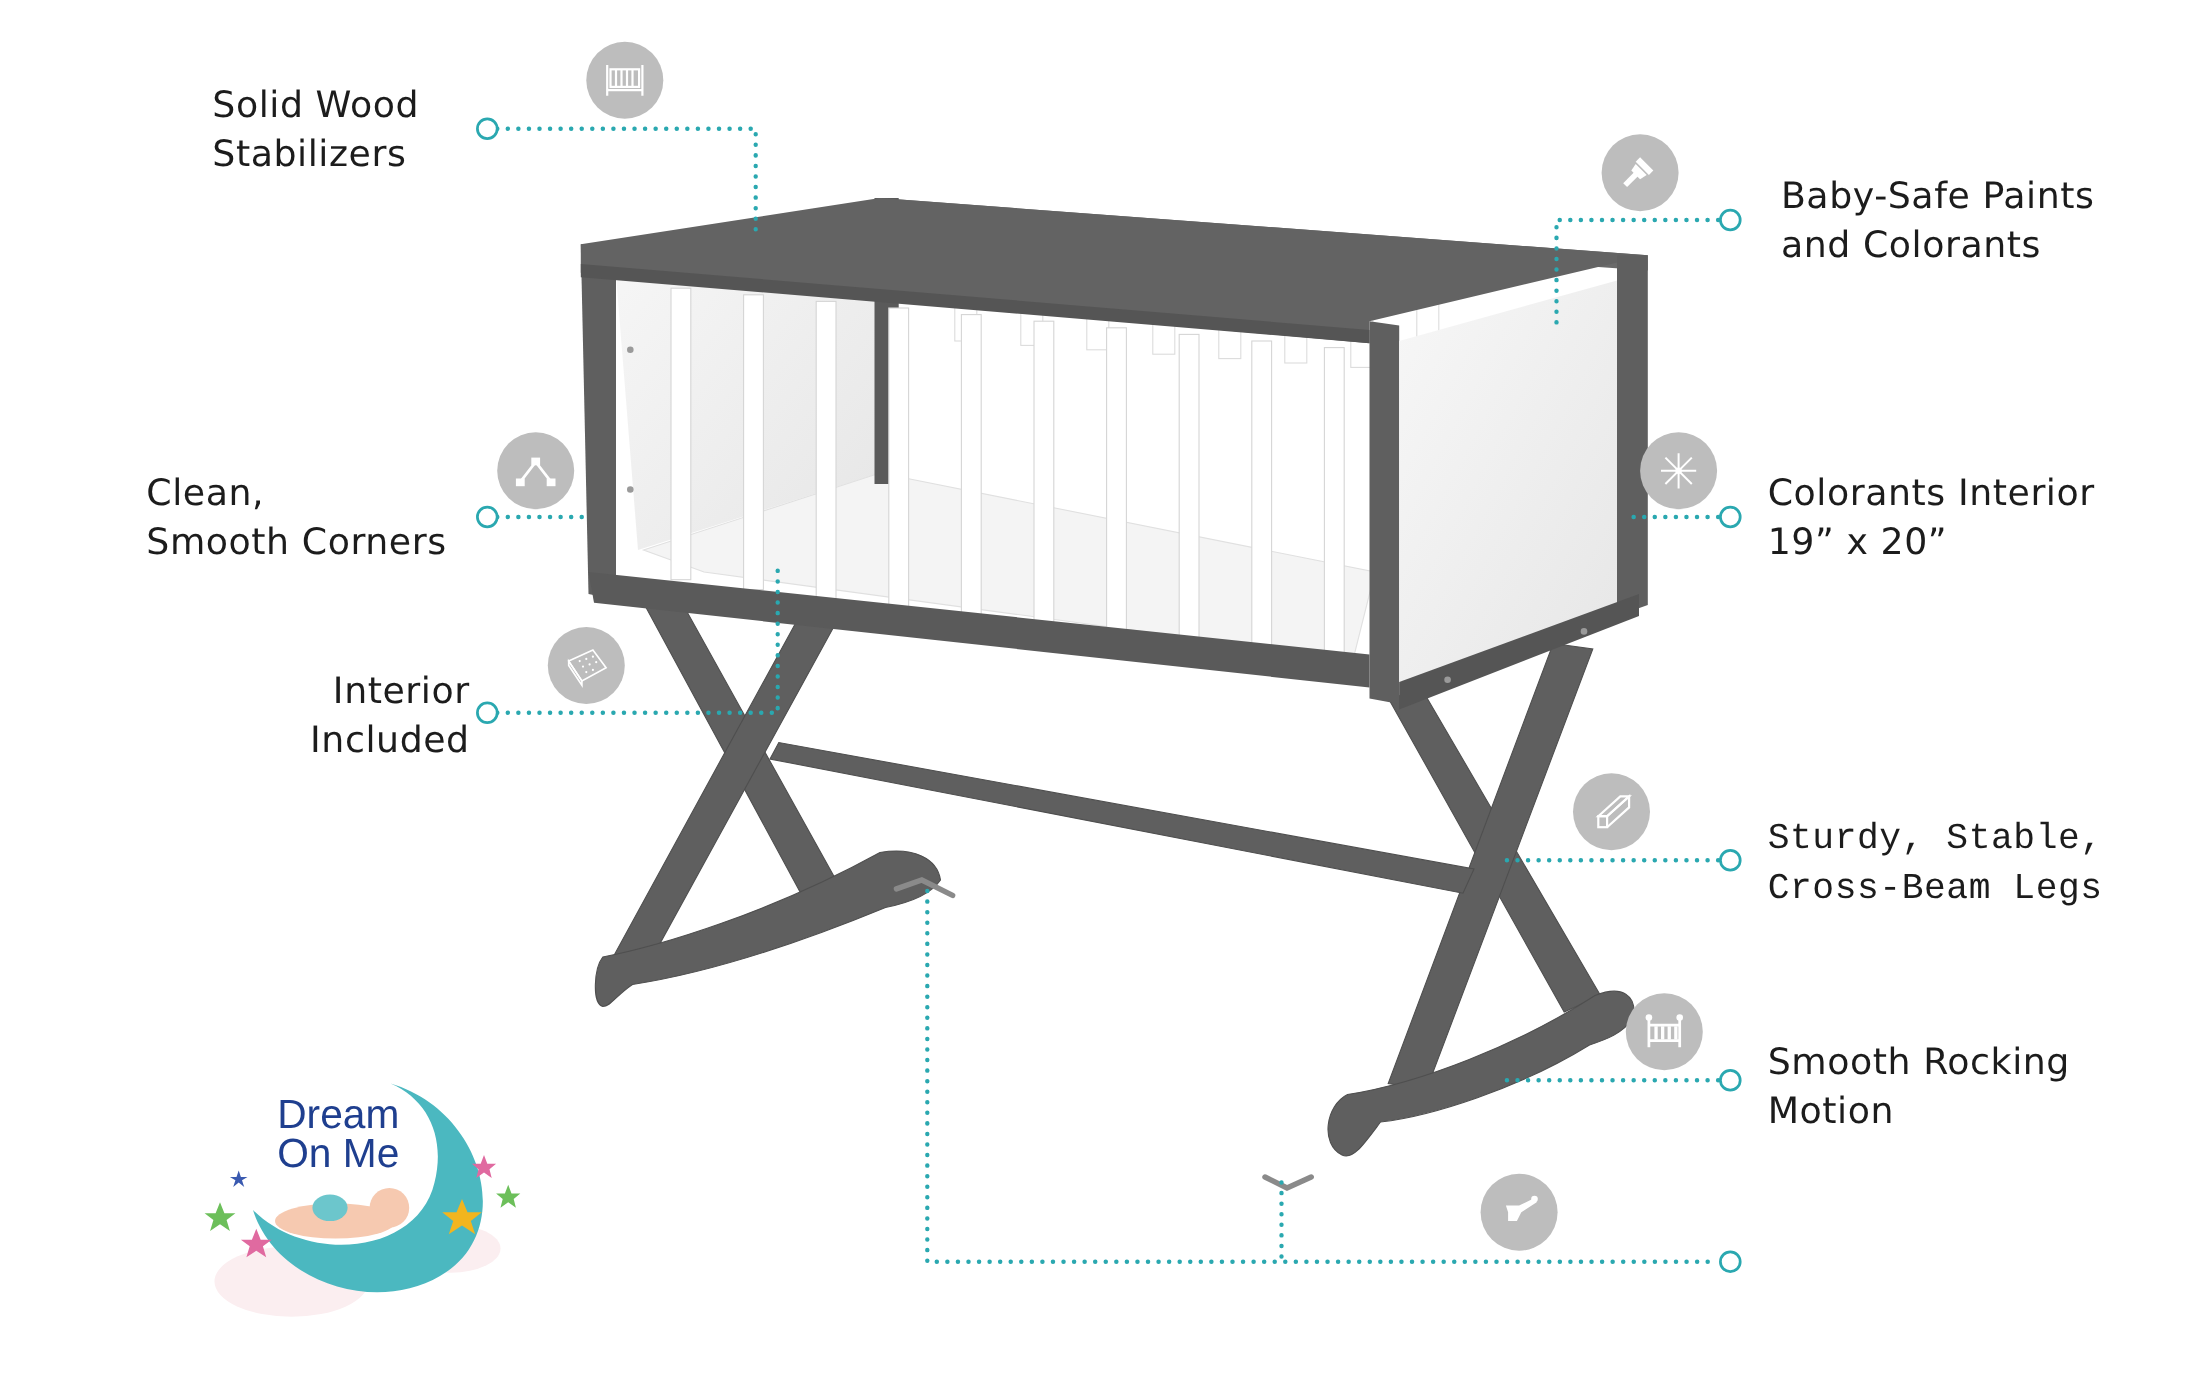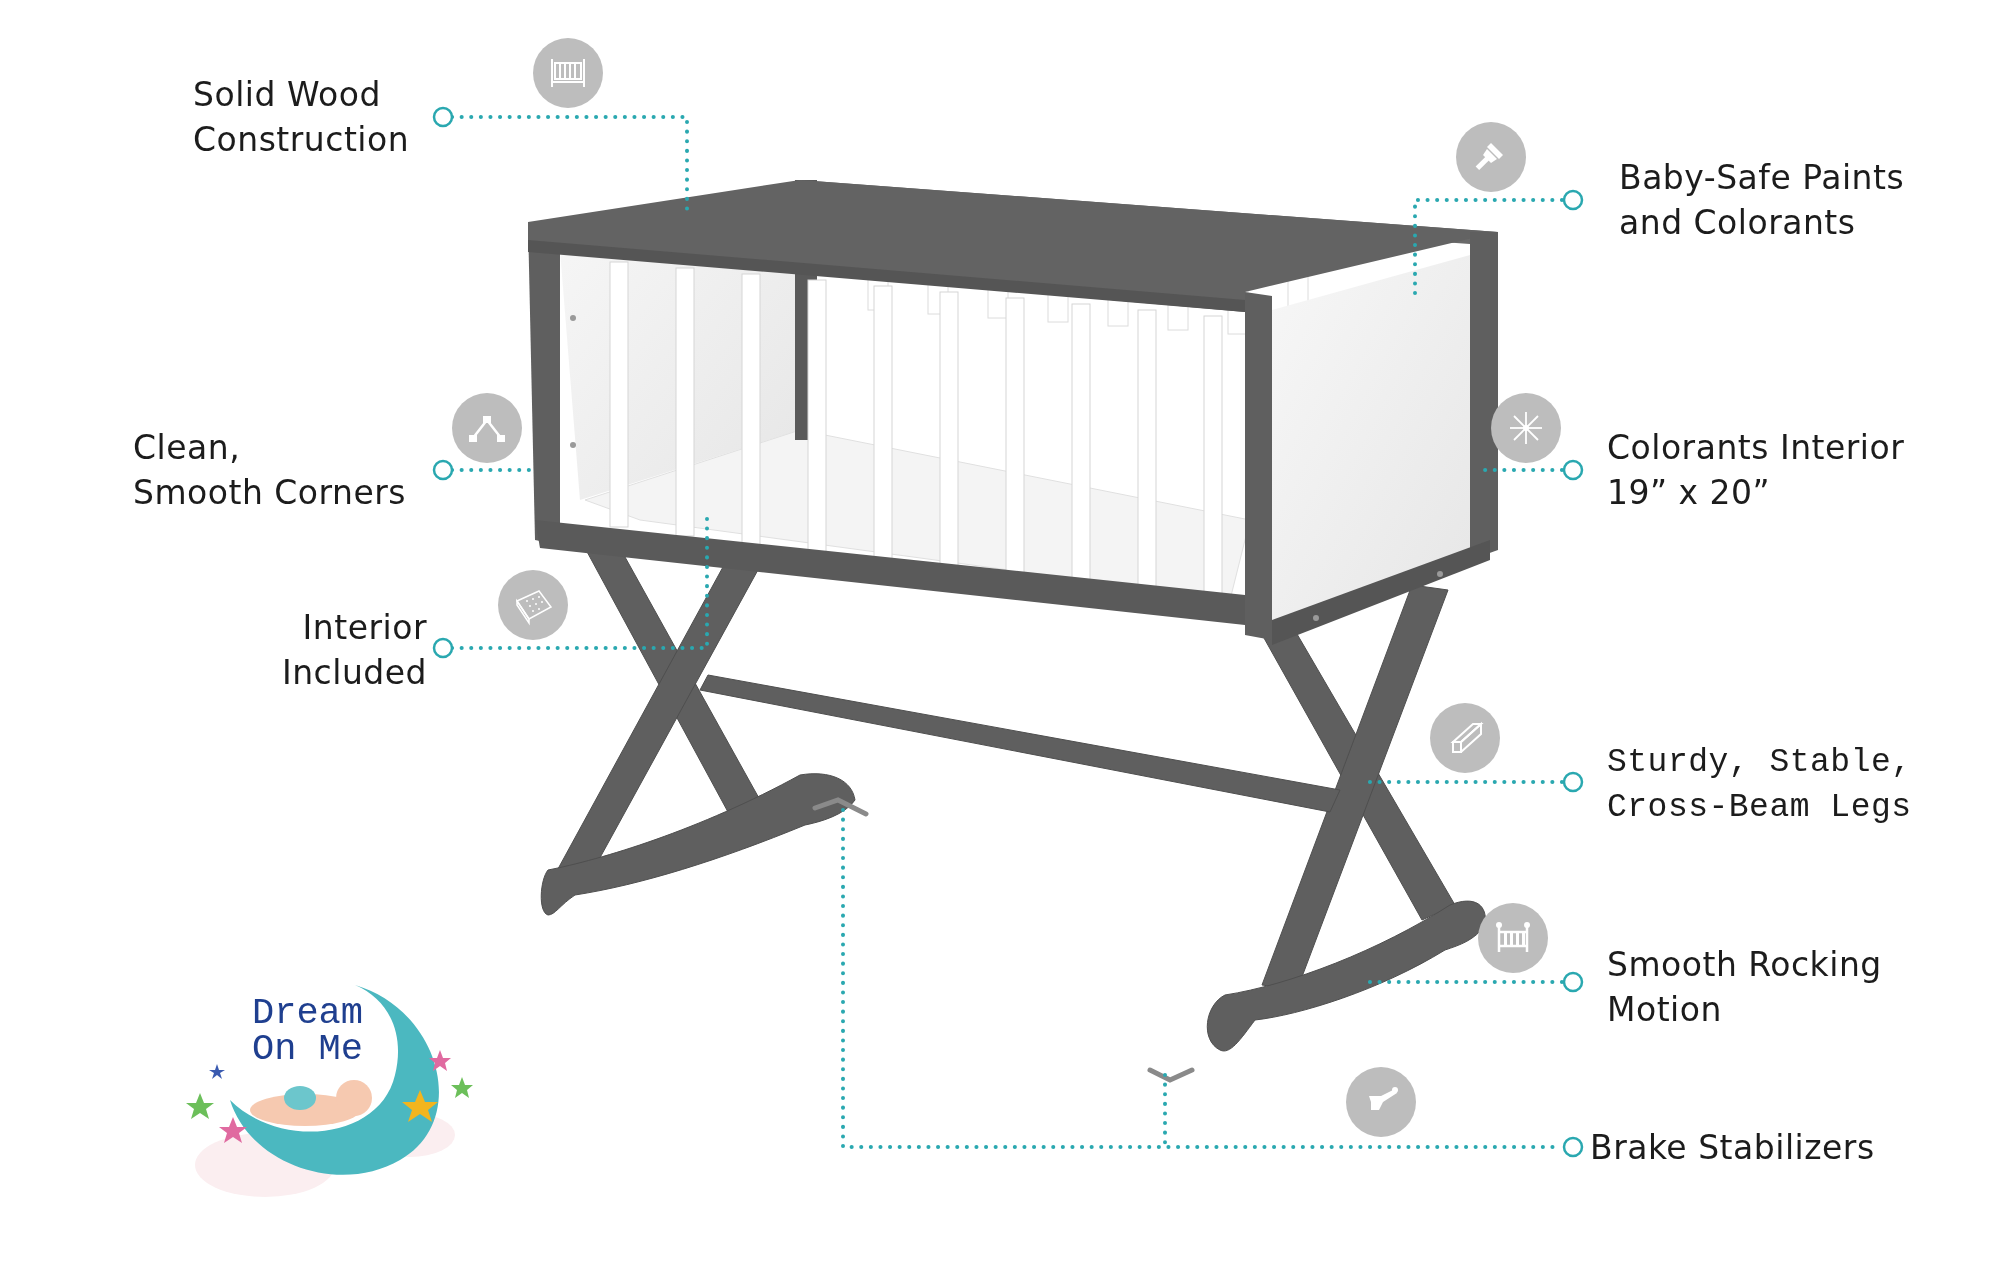--- a/index.html
+++ b/index.html
@@ -8,21 +8,21 @@
     .stage { position: absolute; left: 0; top: 0; width: 2000px; height: 1269px; border-radius: 25px; }
     svg.art { position: absolute; left: 0; top: 0; }
     .label { position: absolute; color: #1c1c1c; font-size: 33px; line-height: 45px;
              letter-spacing: 0.5px; white-space: nowrap; }
     .label span { display: block; }
     .label.right-align { text-align: right; }
     .icon { position: absolute; width: 70px; height: 70px; border-radius: 50%;
             background: #bdbdbd; display: flex; align-items: center; justify-content: center; }
     .icon svg { width: 44px; height: 44px; }
     .logo-text { position: absolute; left: 252px; top: 995px; color: #1f3f8f;
-                 font-family: Liberation Mono, monospace; font-size: 37px; line-height: 36px; }
+                 font-family: Liberation Sans, sans-serif; font-size: 37px; line-height: 36px; }
     .logo-text span { display: block; }
   </style>
 </head>
 <body>
 
 <div class="stage">
 
   <svg class="art" width="2000" height="1269" viewBox="0 0 2000 1269">
     <defs>
       <linearGradient id="panelGrad" x1="0" y1="0" x2="1" y2="1">
@@ -245,21 +245,21 @@
     <svg viewBox="0 0 44 44">
         <g fill="#fff">
           <polygon points="10,16 22,16 36,9 38,13 24,22 20,30 12,30 12,22"></polygon>
           <circle cx="36" cy="10" r="3"></circle>
         </g>
       </svg>
   </div>
 
   <div class="label" style="left:193px; top:72px;">
     <span>Solid Wood</span>
-    <span>Construction</span>
+    <span>Stabilizers</span>
   </div>
   <div class="label" style="left:133px; top:425px;">
     <span>Clean,</span>
     <span>Smooth Corners</span>
   </div>
   <div class="label right-align" style="right:1573px; top:605px;">
     <span>Interior</span>
     <span>Included</span>
   </div>
   <div class="label" style="left:1607px; top:155px;margin-left:12px;">
@@ -271,22 +271,19 @@
     <span>19” x 20”</span>
   </div>
   <div class="label" style="left:1607px; top:740px;font-family:Liberation Mono, monospace;">
     <span>Sturdy, Stable,</span>
     <span>Cross-Beam Legs</span>
   </div>
   <div class="label" style="left:1607px; top:942px;">
     <span>Smooth Rocking</span>
     <span>Motion</span>
   </div>
-  <div class="label" style="left:1590px; top:1125px;">
-    <span>Brake Stabilizers</span>
-  </div>
 
   <div class="logo-text">
     <span>Dream</span>
     <span>On Me</span>
   </div>
 
 </div>
 
 </body></html>

